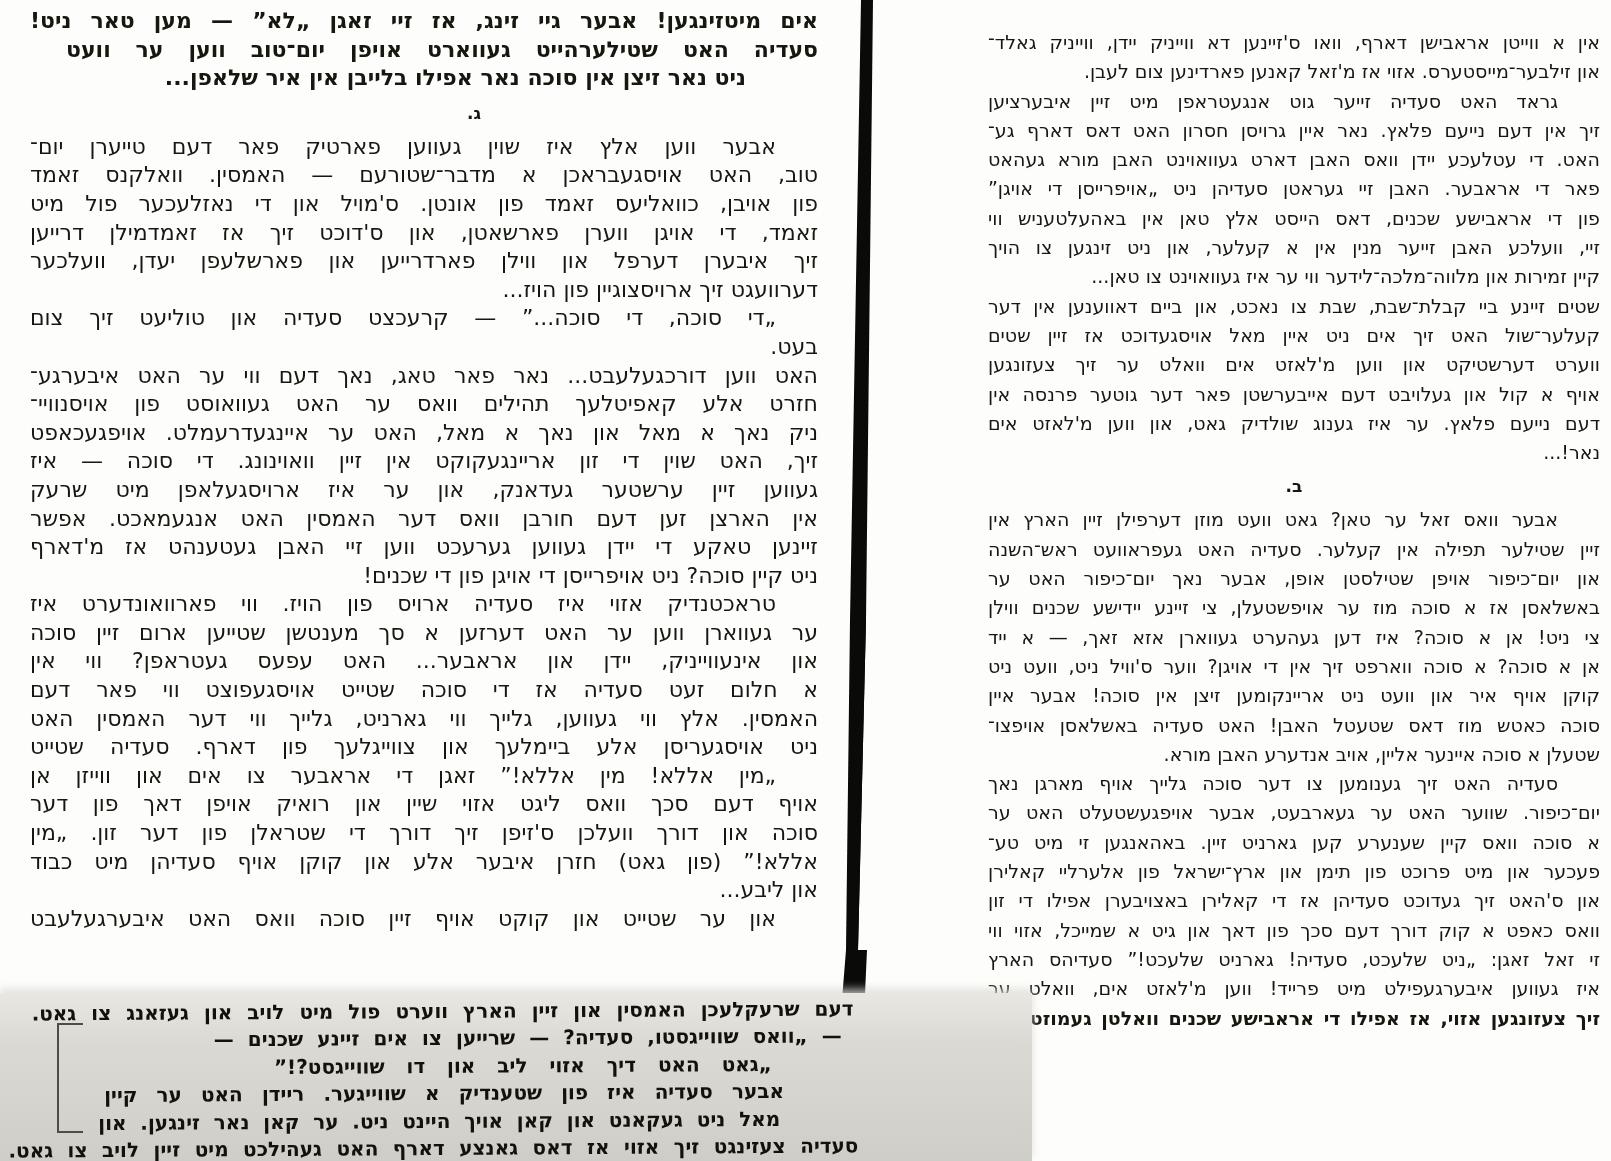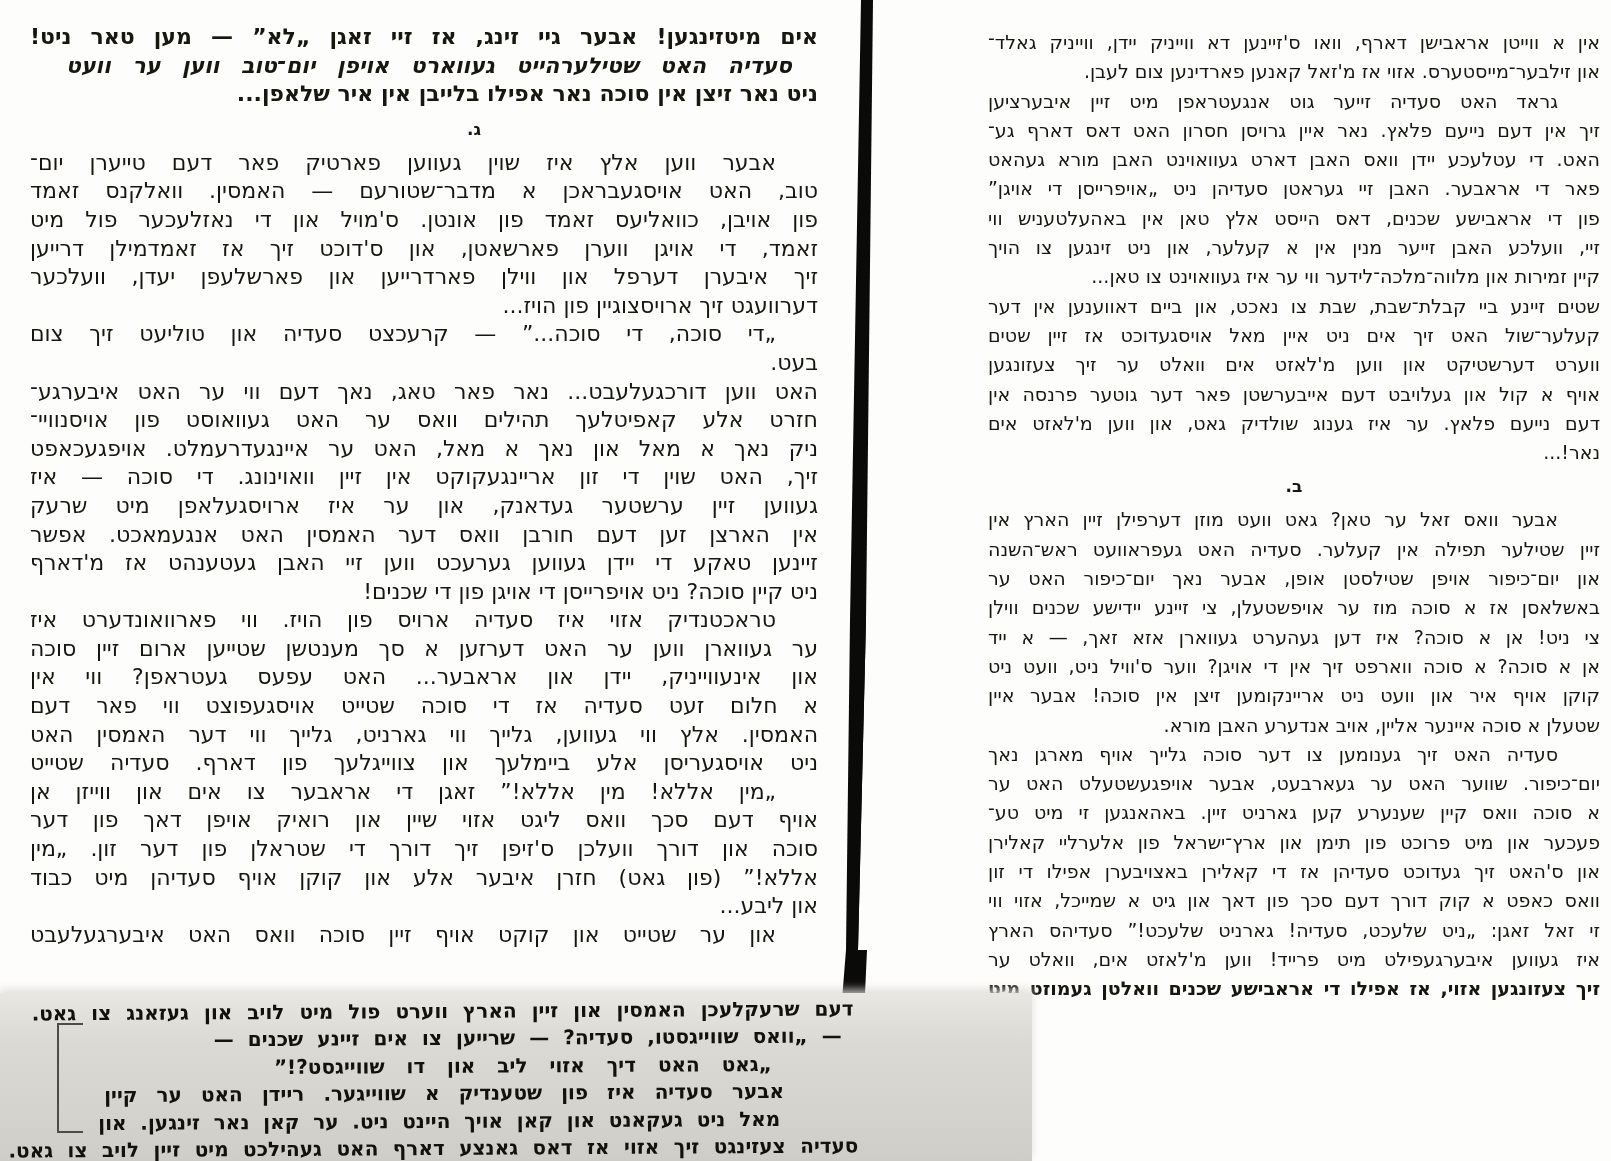--- a/index.html
+++ b/index.html
@@ -5,29 +5,29 @@
   html,body{margin:0;padding:0;}
   body{
     width:1611px;height:1161px;overflow:hidden;position:relative;
     background:#fdfdfb;
     font-family:"DejaVu Sans",sans-serif;
     color:#17160f;
   }
   .sheet{position:absolute;inset:0;}
   
   .page{position:absolute;direction:rtl;}
-  .left-page{left:30px;top:23px;width:788px;font-size:22px;line-height:28.6px;}
+  .left-page{left:30px;top:7px;width:788px;font-size:22px;line-height:28.6px;}
   .right-page{left:988px;top:28px;width:612px;font-size:19px;line-height:29.3px;}
   .ln{text-align:justify;text-align-last:justify;white-space:normal;}
   .ln.end{text-align-last:auto;}
   .ln.first{padding-right:42px;}
   
   .intro .ln{font-weight:bold;}
-  .intro .ln:nth-child(2){margin-right:26px;margin-left:36px;font-style:italic;}
-  .intro .ln:nth-child(3){margin-left:70px;}
+  .intro .ln:nth-child(2){margin-left:36px;}
+  .intro .ln:nth-child(3){margin-right:72px;margin-left:70px;}
   .marker{
     text-align:center;font-weight:bold;font-size:17px;
     height:40px;line-height:40px;
   }
   .left-page .marker{transform:translateX(50px);} 
   .right-page .marker{height:38px;line-height:38px;}
   
   .right-page .para:last-of-type .ln:last-child{font-weight:bold;}
   
   .overlay{
@@ -89,20 +89,21 @@
       </div>
     <div class="marker">ב.</div>
     <div class="para">
         <div class="ln first">אבער וואס זאל ער טאן? גאט וועט מוזן דערפילן זיין הארץ אין</div>
         <div class="ln">זיין שטילער תפילה אין קעלער. סעדיה האט געפראוועט ראש־השנה</div>
         <div class="ln">און יום־כיפור אויפן שטילסטן אופן, אבער נאך יום־כיפור האט ער</div>
         <div class="ln">באשלאסן אז א סוכה מוז ער אויפשטעלן, צי זיינע יידישע שכנים ווילן</div>
         <div class="ln">צי ניט! אן א סוכה? איז דען געהערט געווארן אזא זאך, — א ייד</div>
         <div class="ln">אן א סוכה? א סוכה ווארפט זיך אין די אויגן? ווער ס'וויל ניט, וועט ניט</div>
         <div class="ln">קוקן אויף איר און וועט ניט אריינקומען זיצן אין סוכה! אבער איין</div>
+        <div class="ln">סוכה כאטש מוז דאס שטעטל האבן! האט סעדיה באשלאסן אויפצו־</div>
         <div class="ln end">שטעלן א סוכה איינער אליין, אויב אנדערע האבן מורא.</div>
       </div>
     <div class="para">
         <div class="ln first">סעדיה האט זיך גענומען צו דער סוכה גלייך אויף מארגן נאך</div>
         <div class="ln">יום־כיפור. שווער האט ער געארבעט, אבער אויפגעשטעלט האט ער</div>
         <div class="ln">א סוכה וואס קיין שענערע קען גארניט זיין. באהאנגען זי מיט טע־</div>
         <div class="ln">פעכער און מיט פרוכט פון תימן און ארץ־ישראל פון אלערליי קאלירן</div>
         <div class="ln">און ס'האט זיך געדוכט סעדיהן אז די קאלירן באצויבערן אפילו די זון</div>
         <div class="ln">וואס כאפט א קוק דורך דעם סכך פון דאך און גיט א שמייכל, אזוי ווי</div>
         <div class="ln">זי זאל זאגן: „ניט שלעכט, סעדיה! גארניט שלעכט!” סעדיהס הארץ</div>

